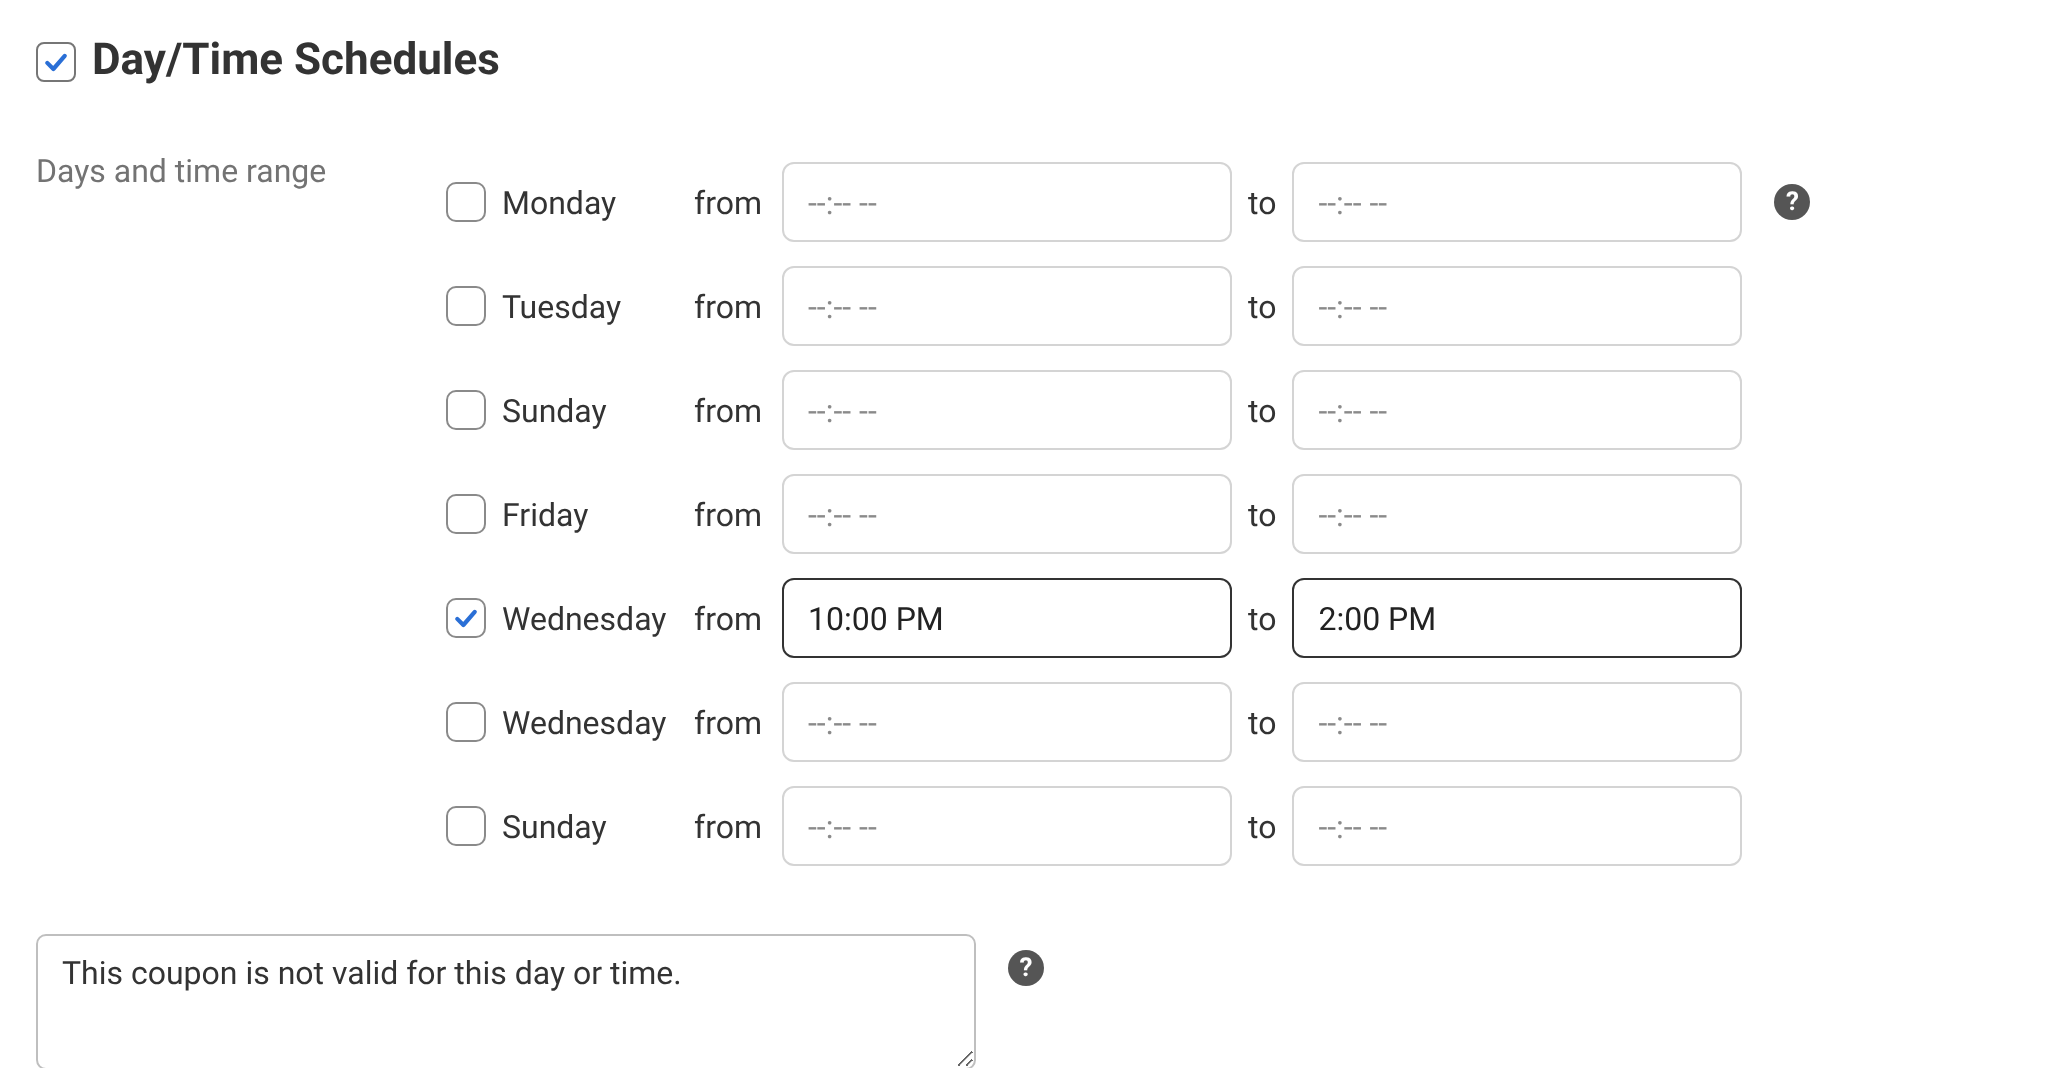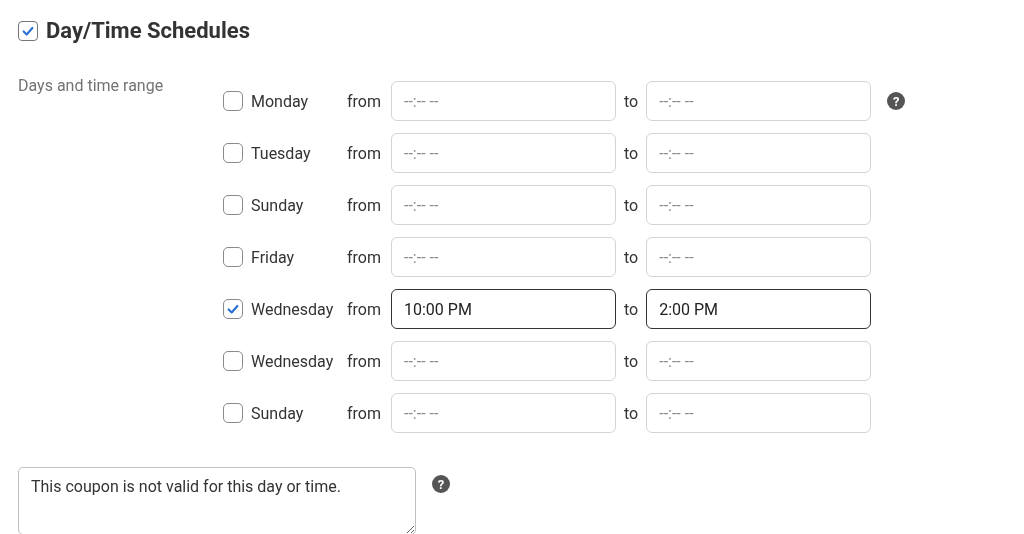--- a/index.html
+++ b/index.html
@@ -96,21 +96,21 @@
     align-items: center;
     background: #fff;
     cursor: text;
   }
   .time-input.placeholder { color: #8a8a8a; }
   .time-input.filled {
     border: 1px solid #333;
     color: #222;
   }
   .textarea {
-    width: 398px;
+    width: 470px;
     height: 68px;
     border: 1px solid #bfbfbf;
     border-radius: 5px;
     padding: 8px 12px;
     font-size: 16px;
     font-family: inherit;
     color: #333;
     resize: both;
     line-height: 1.4;
   }

